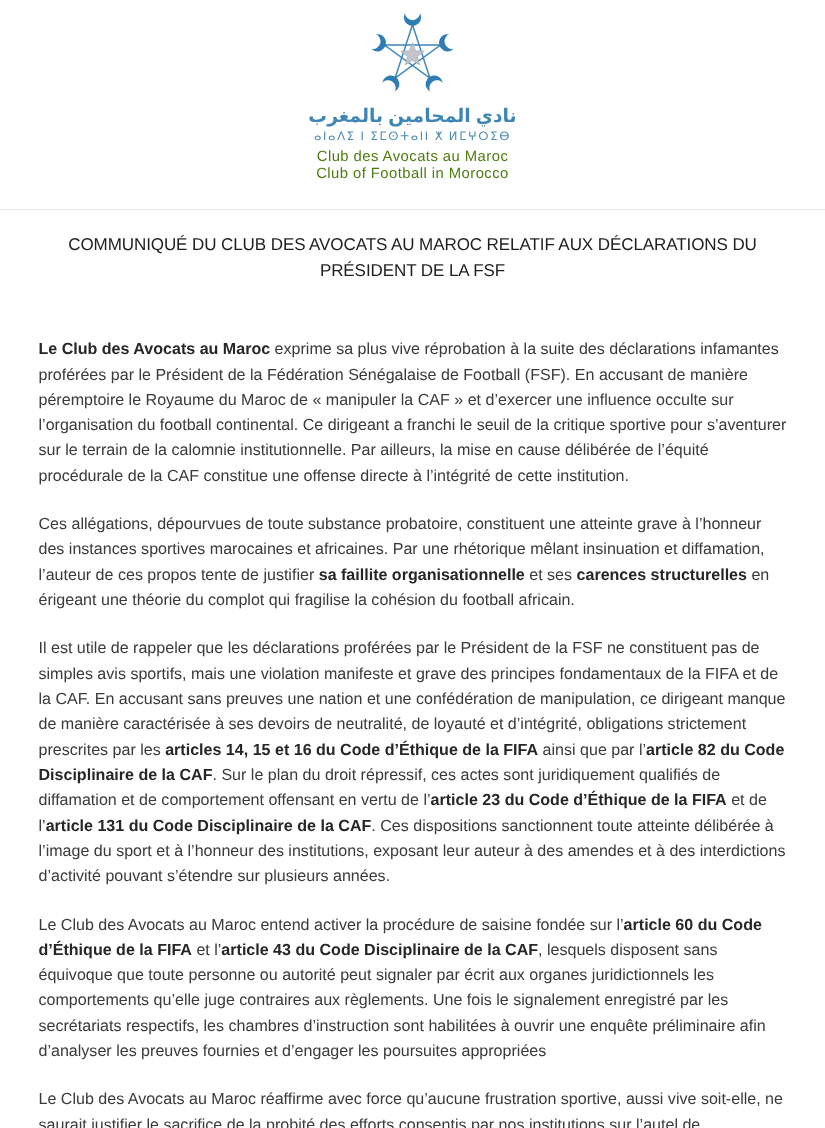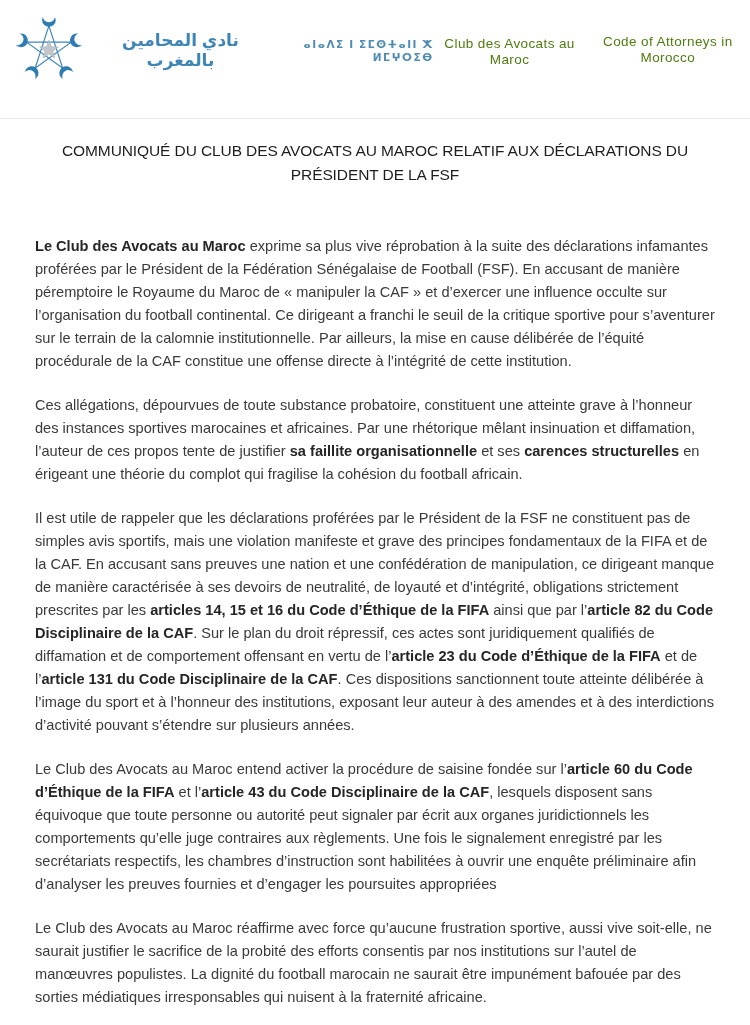--- a/index.html
+++ b/index.html
@@ -11,39 +11,39 @@
   .page {
     width: 750px;
     min-height: 1025px;
     margin: 0 auto;
     background: #ffffff;
     padding-top: 6px;
   }
   
   .logo-block {
     display: flex;
-    flex-direction: row;
+    flex-direction: column;
     align-items: center;
     text-align: center;
   }
   .logo-star { display: block; }
   .logo-arabic {
     margin-top: 2px;
     font-size: 17px;
     line-height: 20px;
     color: #3f86b6;
     font-weight: 600;
   }
   .logo-tifinagh {
     margin-top: 2px;
     font-size: 10.5px;
     line-height: 13px;
     letter-spacing: 1.5px;
     color: #4f8cb2;
-    font-weight: 700;
+    font-weight: 400;
     text-align: right;
   }
   .logo-name-fr, .logo-name-en {
     font-size: 13.5px;
     line-height: 16px;
     color: #4d7c0f;
     letter-spacing: 0.4px;
   }
   .logo-name-fr { margin-top: 3px; }
   
@@ -107,21 +107,21 @@
           <circle cx="75" cy="7" r="9.5" fill="#ffffff"></circle>
         </g>
       </g>
 
       <path d="M75,44 L78.7,53.9 L89.3,54.4 L81,60.9 L83.8,71.1 L75,65.3 L66.2,71.1 L69,60.9 L60.7,54.4 L71.3,53.9 Z" fill="#c2c6cc" stroke="#9fa6af" stroke-width="0.8"></path>
     </svg>
 
     <div class="logo-arabic" dir="rtl">نادي المحامين بالمغرب</div>
     <div class="logo-tifinagh">ⴰⵏⴰⴷⵉ ⵏ ⵉⵎⵙⵜⴰⵏⵏ ⵅ ⵍⵎⵖⵔⵉⴱ</div>
     <div class="logo-name-fr">Club des Avocats au Maroc</div>
-    <div class="logo-name-en">Code of Attorneys in Morocco</div>
+    <div class="logo-name-en">Club of Football in Morocco</div>
   </header>
 
   <hr class="divider">
 
   <h1 class="doc-title">COMMUNIQUÉ DU CLUB DES AVOCATS AU MAROC RELATIF AUX DÉCLARATIONS DU PRÉSIDENT DE LA FSF</h1>
 
   <main class="doc-body">
     <p><b>Le Club des Avocats au Maroc</b><span> exprime sa plus vive réprobation à la suite des déclarations infamantes proférées par le Président de la Fédération Sénégalaise de Football (FSF). En accusant de manière péremptoire le Royaume du Maroc de « manipuler la CAF » et d’exercer une influence occulte sur l’organisation du football continental. Ce dirigeant a franchi le seuil de la critique sportive pour s’aventurer sur le terrain de la calomnie institutionnelle. Par ailleurs, la mise en cause délibérée de l’équité procédurale de la CAF constitue une offense directe à l’intégrité de cette institution.</span></p>
     <p><span>Ces allégations, dépourvues de toute substance probatoire, constituent une atteinte grave à l’honneur des instances sportives marocaines et africaines. Par une rhétorique mêlant insinuation et diffamation, l’auteur de ces propos tente de justifier </span><b>sa faillite organisationnelle</b><span> et ses </span><b>carences structurelles</b><span> en érigeant une théorie du complot qui fragilise la cohésion du football africain.</span></p>
     <p><span>Il est utile de rappeler que les déclarations proférées par le Président de la FSF ne constituent pas de simples avis sportifs, mais une violation manifeste et grave des principes fondamentaux de la FIFA et de la CAF. En accusant sans preuves une nation et une confédération de manipulation, ce dirigeant manque de manière caractérisée à ses devoirs de neutralité, de loyauté et d’intégrité, obligations strictement prescrites par les </span><b>articles 14, 15 et 16 du Code d’Éthique de la FIFA</b><span> ainsi que par l’</span><b>article 82 du Code Disciplinaire de la CAF</b><span>. Sur le plan du droit répressif, ces actes sont juridiquement qualifiés de diffamation et de comportement offensant en vertu de l’</span><b>article 23 du Code d’Éthique de la FIFA</b><span> et de l’</span><b>article 131 du Code Disciplinaire de la CAF</b><span>. Ces dispositions sanctionnent toute atteinte délibérée à l’image du sport et à l’honneur des institutions, exposant leur auteur à des amendes et à des interdictions d’activité pouvant s’étendre sur plusieurs années.</span></p>

